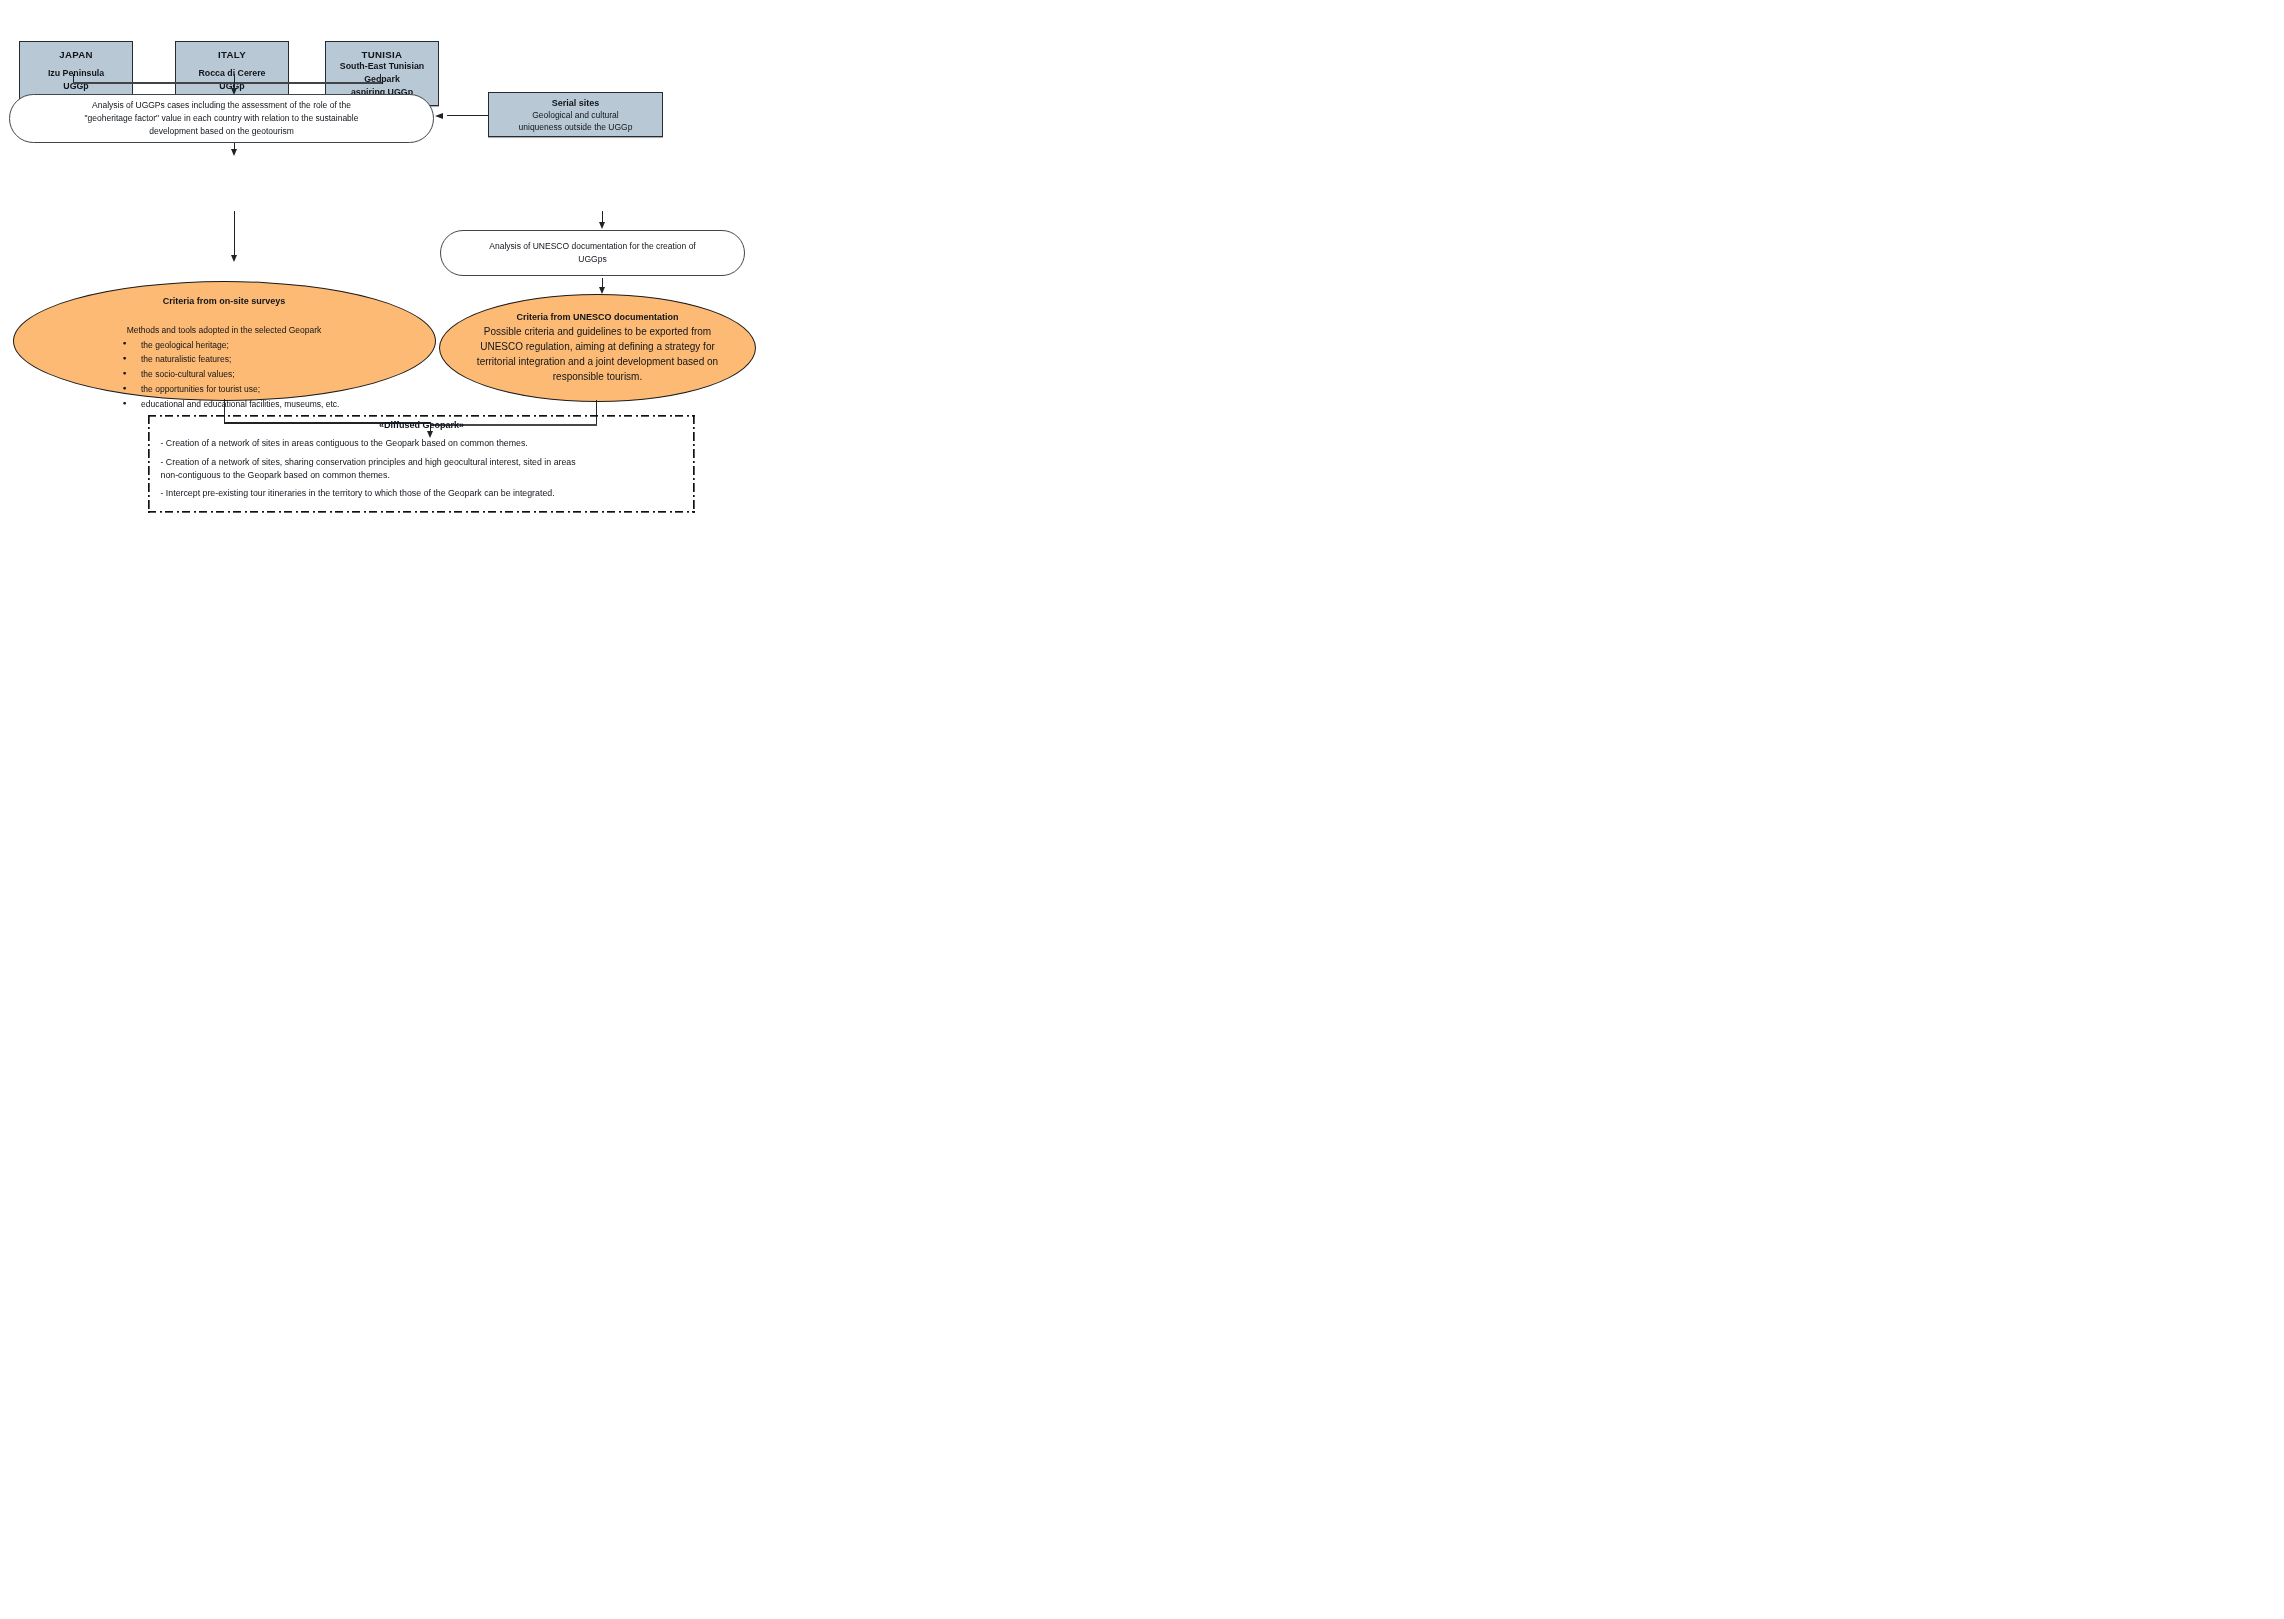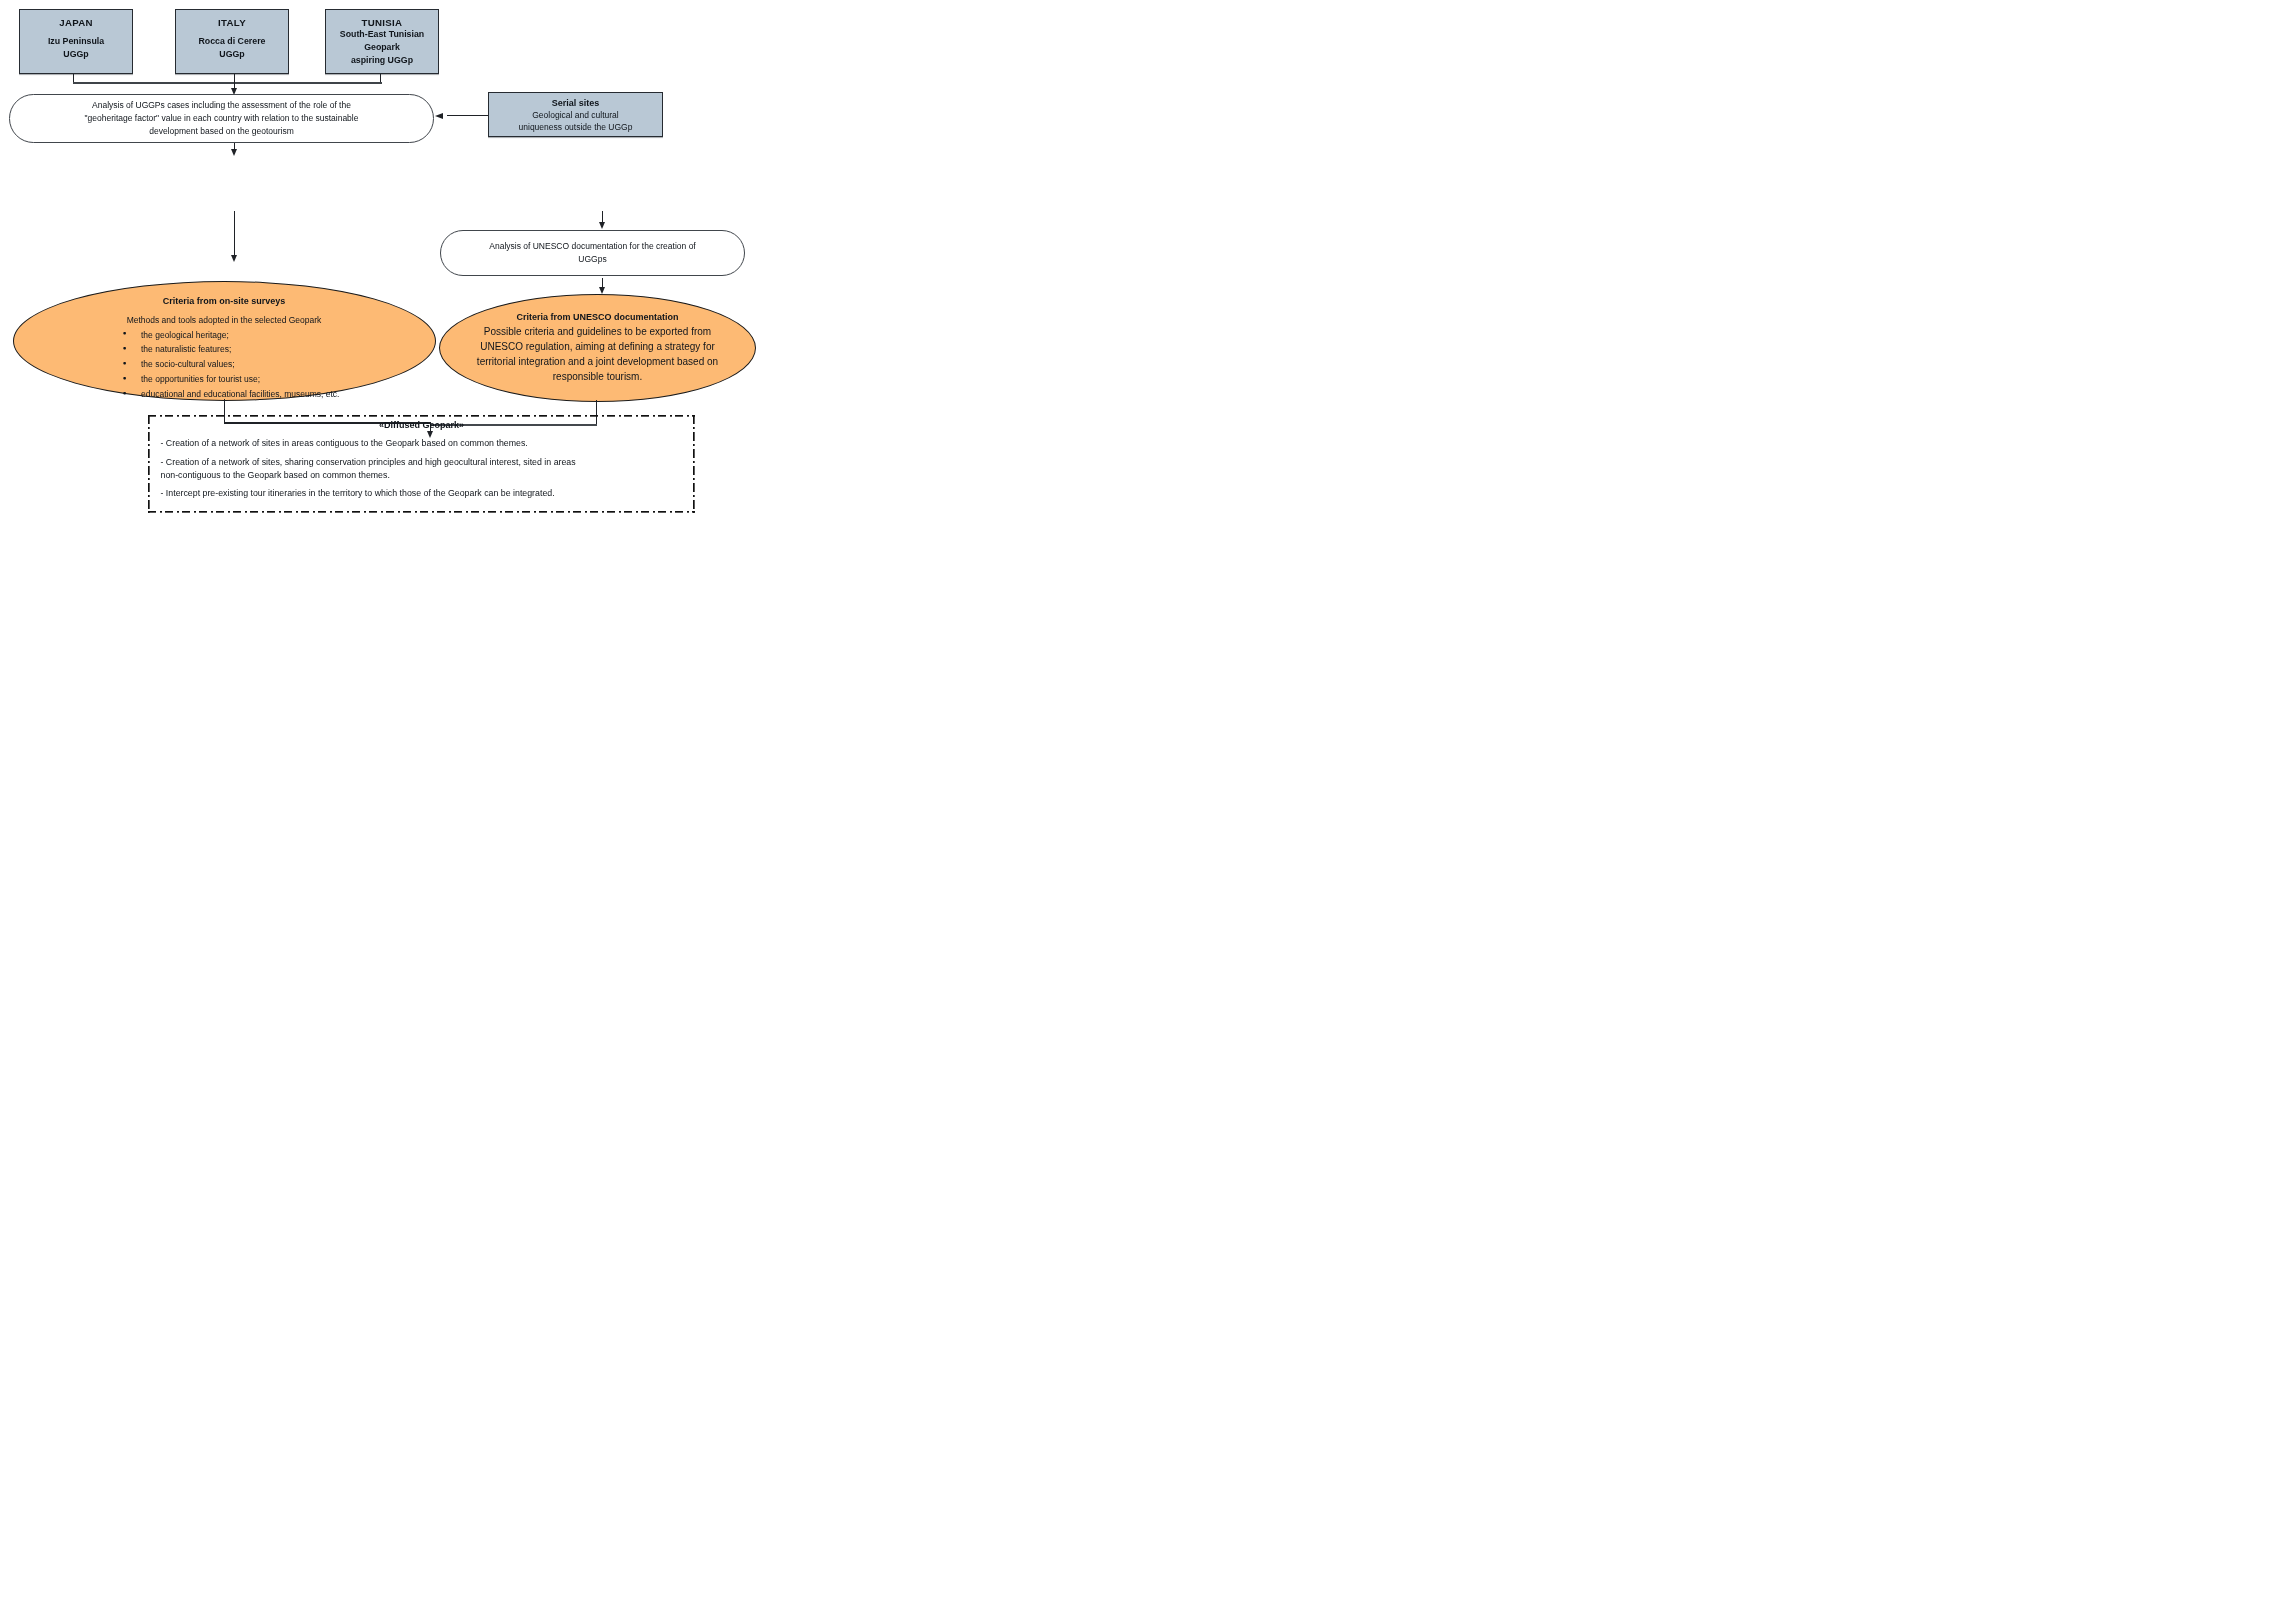--- a/index.html
+++ b/index.html
@@ -20,20 +20,21 @@
   
   .country-box{
     position:absolute;
     background:var(--box-fill);
     border:1.1px solid var(--box-border);
     box-shadow:0 1.1px 0 rgba(110,115,120,.55);
     display:flex;flex-direction:column;align-items:center;
     padding:6.8px 3.4px 5.7px;
     box-sizing:border-box;
     text-align:center;
+    margin-top:32px;
   }
   .country-name{font-size:9.7px;font-weight:700;letter-spacing:0.3px;}
   .site-name{margin:auto 0;font-size:8.8px;font-weight:700;line-height:1.45;white-space:pre-line;}
   
   .stadium{
     position:absolute;
     background:#fff;
     border:1.4px solid var(--stadium-border);
     display:flex;align-items:center;justify-content:center;
     text-align:center;box-sizing:border-box;
@@ -53,21 +54,21 @@
   
   .big-ellipse{
     position:absolute;
     background:#fdba74;
     border:0.9px solid #1b1b1b;
     border-radius:50%;
     box-sizing:border-box;
     text-align:center;
   }
   .e-title{font-size:9px;font-weight:700;}
-  .e-sub{font-size:8.5px;margin-top:9px;}
+  .e-sub{font-size:8.5px;margin-top:19px;}
   .e-body{font-size:10px;line-height:1.5;white-space:pre-line;margin-top:2.3px;}
   #onsite-ellipse ul{
     list-style:none;margin:4px 0 0 107px;padding:0;text-align:left;
   }
   #onsite-ellipse li{
     position:relative;padding-left:20.5px;font-size:8.5px;line-height:1.42;margin:2.8px 0;
   }
   #onsite-ellipse li::before{
     content:"\25CF";position:absolute;left:2.3px;top:0.6px;font-size:6.3px;
   }

